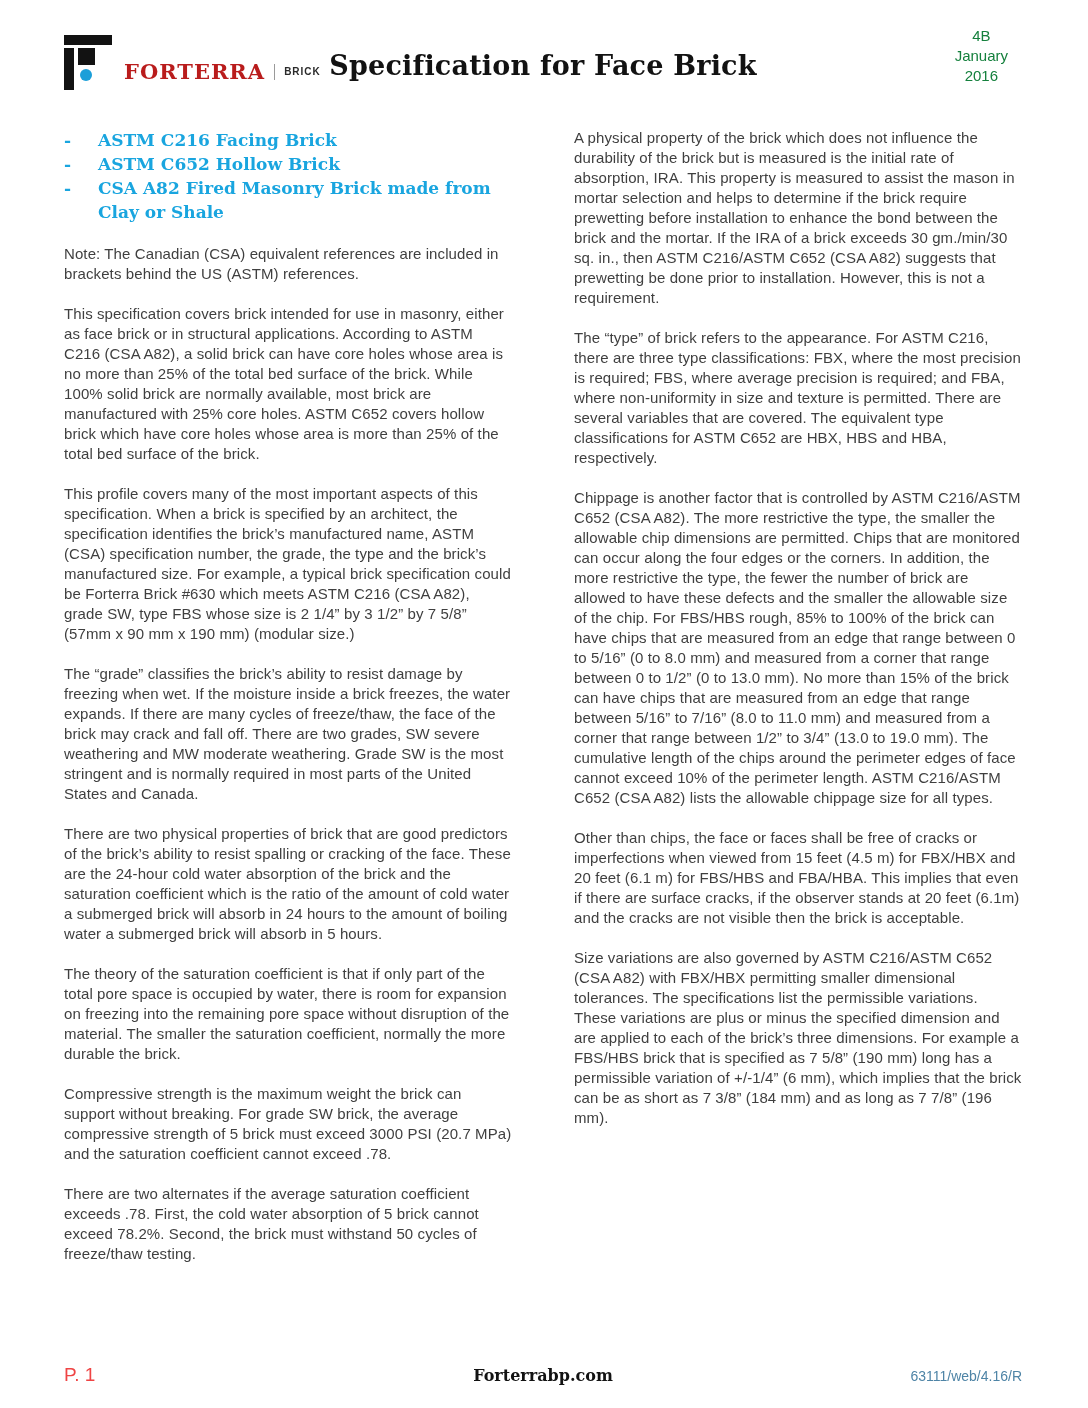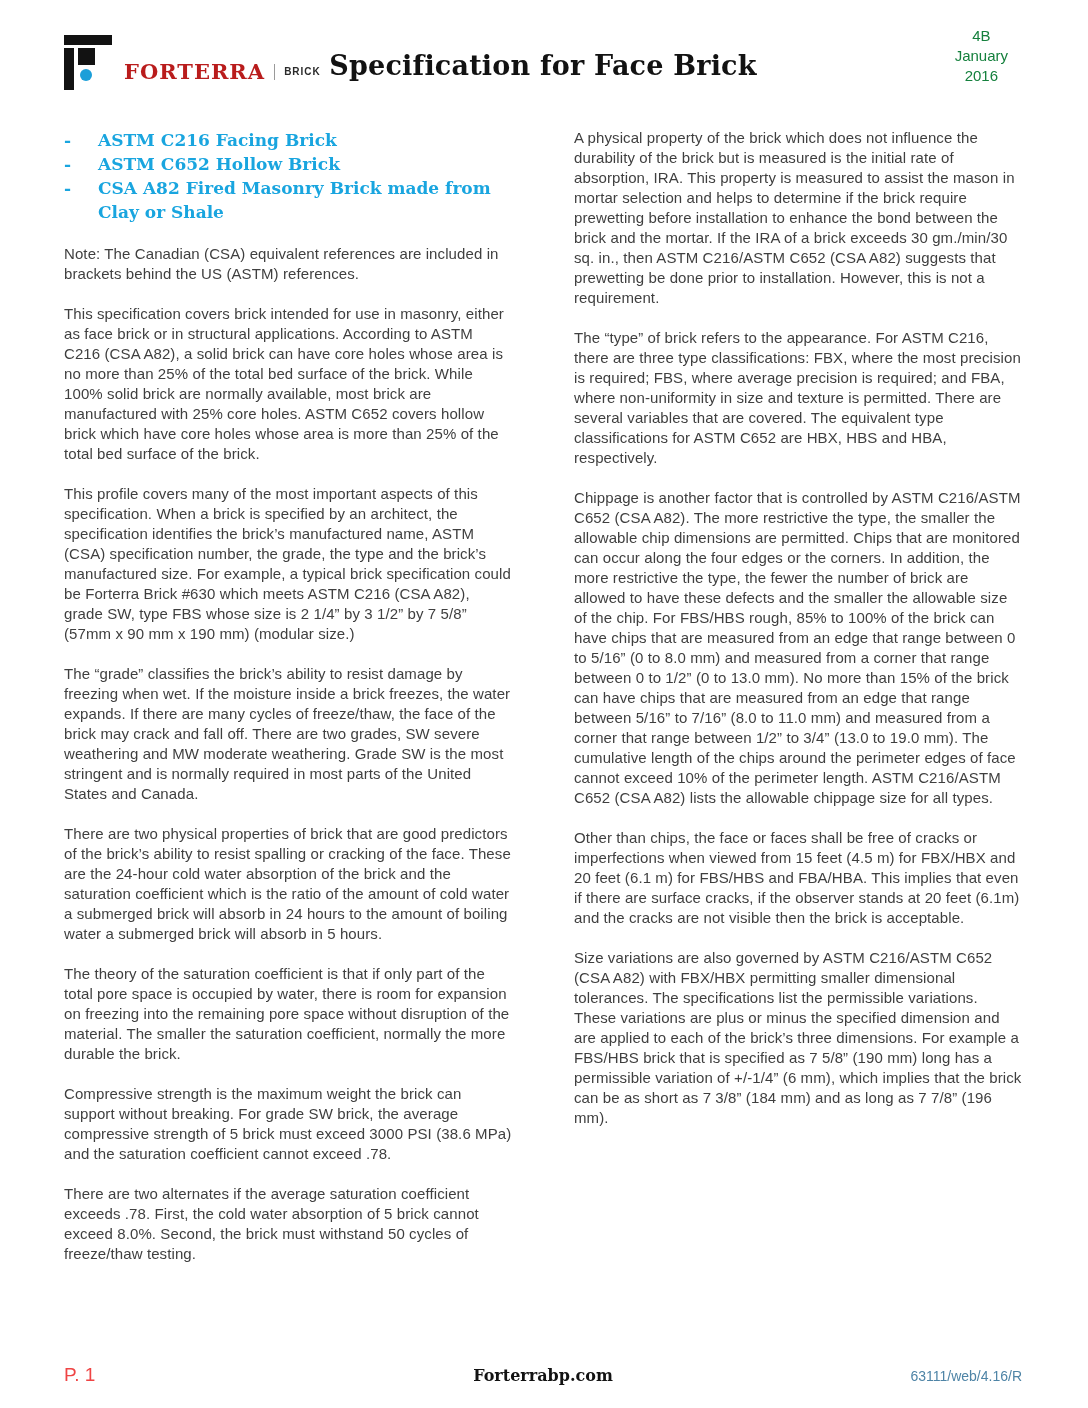--- a/index.html
+++ b/index.html
@@ -135,22 +135,22 @@
           <span class="ref-dash">-</span>
           <span class="ref-text">CSA A82 Fired Masonry Brick made from Clay or Shale</span>
         </li>
       </ul>
       <p>Note: The Canadian (CSA) equivalent references are included in brackets behind the US (ASTM) references.</p>
       <p>This specification covers brick intended for use in masonry, either as face brick or in structural applications. According to ASTM C216 (CSA A82), a solid brick can have core holes whose area is no more than 25% of the total bed surface of the brick. While 100% solid brick are normally available, most brick are manufactured with 25% core holes. ASTM C652 covers hollow brick which have core holes whose area is more than 25% of the total bed surface of the brick.</p>
       <p>This profile covers many of the most important aspects of this specification. When a brick is specified by an architect, the specification identifies the brick’s manufactured name, ASTM (CSA) specification number, the grade, the type and the brick’s manufactured size. For example, a typical brick specification could be Forterra Brick #630 which meets ASTM C216 (CSA A82), grade SW, type FBS whose size is 2 1/4” by 3 1/2” by 7 5/8” (57mm x 90 mm x 190 mm) (modular size.)</p>
       <p>The “grade” classifies the brick’s ability to resist damage by freezing when wet. If the moisture inside a brick freezes, the water expands. If there are many cycles of freeze/thaw, the face of the brick may crack and fall off. There are two grades, SW severe weathering and MW moderate weathering. Grade SW is the most stringent and is normally required in most parts of the United States and Canada.</p>
       <p>There are two physical properties of brick that are good predictors of the brick’s ability to resist spalling or cracking of the face. These are the 24-hour cold water absorption of the brick and the saturation coefficient which is the ratio of the amount of cold water a submerged brick will absorb in 24 hours to the amount of boiling water a submerged brick will absorb in 5 hours.</p>
       <p>The theory of the saturation coefficient is that if only part of the total pore space is occupied by water, there is room for expansion on freezing into the remaining pore space without disruption of the material. The smaller the saturation coefficient, normally the more durable the brick.</p>
-      <p>Compressive strength is the maximum weight the brick can support without breaking. For grade SW brick, the average compressive strength of 5 brick must exceed 3000 PSI (38.6 MPa) and the saturation coefficient cannot exceed .78.</p>
-      <p>There are two alternates if the average saturation coefficient exceeds .78. First, the cold water absorption of 5 brick cannot exceed 8.0%. Second, the brick must withstand 50 cycles of freeze/thaw testing.</p>
+      <p>Compressive strength is the maximum weight the brick can support without breaking. For grade SW brick, the average compressive strength of 5 brick must exceed 3000 PSI (20.7 MPa) and the saturation coefficient cannot exceed .78.</p>
+      <p>There are two alternates if the average saturation coefficient exceeds .78. First, the cold water absorption of 5 brick cannot exceed 78.2%. Second, the brick must withstand 50 cycles of freeze/thaw testing.</p>
     </section>
 
     <section class="col">
       <p>A physical property of the brick which does not influence the durability of the brick but is measured is the initial rate of absorption, IRA. This property is measured to assist the mason in mortar selection and helps to determine if the brick require prewetting before installation to enhance the bond between the brick and the mortar. If the IRA of a brick exceeds 30 gm./min/30 sq. in., then ASTM C216/ASTM C652 (CSA A82) suggests that prewetting be done prior to installation. However, this is not a requirement.</p>
       <p>The “type” of brick refers to the appearance. For ASTM C216, there are three type classifications: FBX, where the most precision is required; FBS, where average precision is required; and FBA, where non-uniformity in size and texture is permitted. There are several variables that are covered.  The equivalent type classifications for ASTM C652 are HBX, HBS and HBA, respectively.</p>
       <p>Chippage is another factor that is controlled by ASTM C216/ASTM C652 (CSA A82). The more restrictive the type, the smaller the allowable chip dimensions are permitted. Chips that are monitored can occur along the four edges or the corners. In addition, the more restrictive the type, the fewer the number of brick are allowed to have these defects and the smaller the allowable size of the chip. For FBS/HBS rough, 85% to 100% of the brick can have chips that are measured from an edge that range between 0 to 5/16” (0 to 8.0 mm) and measured from a corner that range between 0 to 1/2” (0 to 13.0 mm). No more than 15% of the brick can have chips that are measured from an edge that range between 5/16” to 7/16” (8.0 to 11.0 mm) and measured from a corner that range between 1/2” to 3/4” (13.0 to 19.0 mm). The cumulative length of the chips around the perimeter edges of face cannot exceed 10% of the perimeter length. ASTM C216/ASTM C652 (CSA A82) lists the allowable chippage size for all types.</p>
       <p>Other than chips, the face or faces shall be free of cracks or imperfections when viewed from 15 feet (4.5 m) for FBX/HBX and 20 feet (6.1 m) for FBS/HBS and FBA/HBA. This implies that even if there are surface cracks, if the observer stands at 20 feet (6.1m) and the cracks are not visible then the brick is acceptable.</p>
       <p>Size variations are also governed by ASTM C216/ASTM C652 (CSA A82) with FBX/HBX permitting smaller dimensional tolerances. The specifications list the permissible variations. These variations are plus or minus the specified dimension and are applied to each of the brick’s three dimensions. For example a FBS/HBS brick that is specified as 7 5/8” (190 mm) long has a permissible variation of +/-1/4” (6 mm), which implies that the brick can be as short as 7 3/8” (184 mm) and as long as 7 7/8” (196 mm).</p>
     </section>
 

